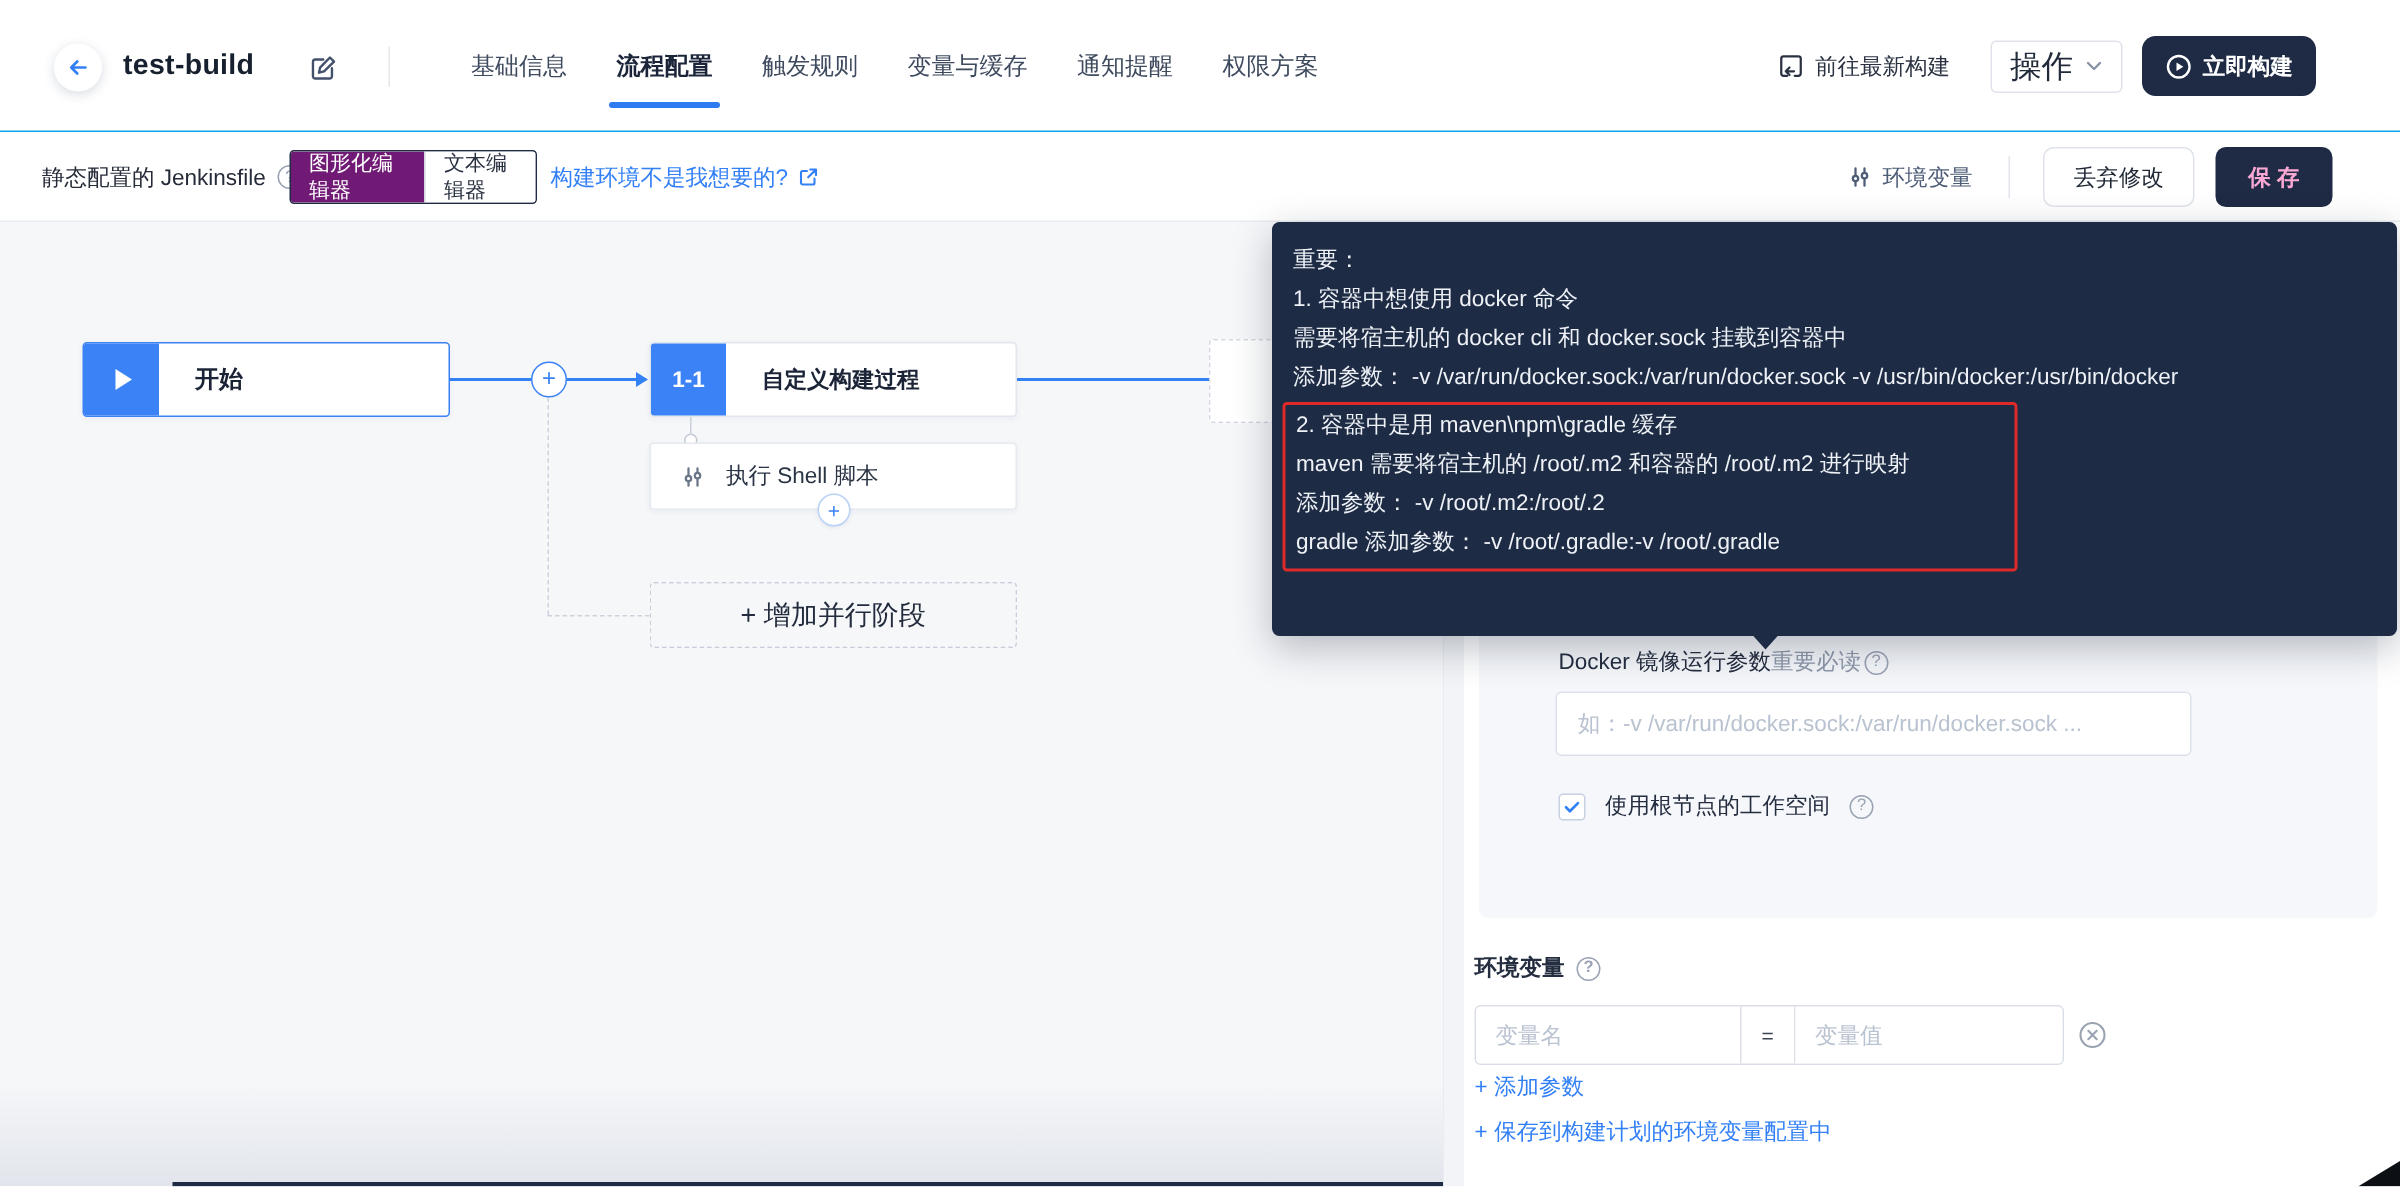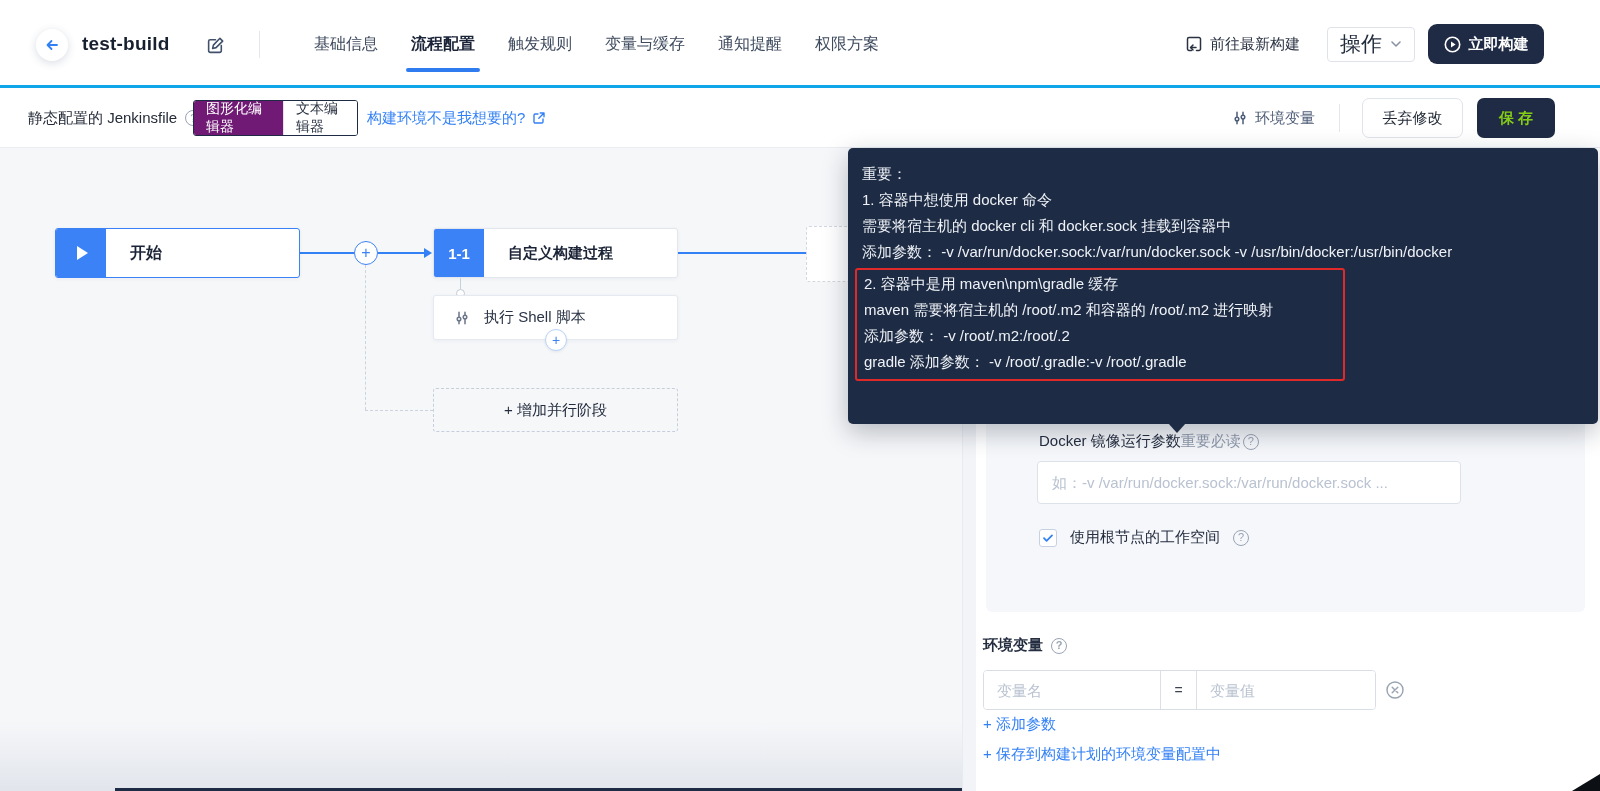--- a/index.html
+++ b/index.html
@@ -1,21 +1,21 @@
 <!DOCTYPE html>
 <html><head>
 <meta charset="utf-8">
 <style>
   * { margin:0; padding:0; box-sizing:border-box; }
   html,body { width:1600px; height:791px; }
   body { font-family:"Liberation Sans","DejaVu Sans",sans-serif; background:#fff; }
   .app { position:relative; width:1600px; height:791px; overflow:hidden; background:#fff; }
 
   
-  .header { position:absolute; left:0; top:0; width:1600px; height:88px; background:#fff; border-bottom:3px solid #0ea5e9; z-index:20; }
+  .header { position:absolute; left:0; top:0; width:1600px; height:88px; background:#fff; border-bottom:1px solid #0ea5e9; z-index:20; }
   .back-btn { position:absolute; left:36px; top:29px; width:32px; height:32px; border-radius:50%; background:#fff;
               box-shadow:0 2px 8px rgba(40,60,100,.18); display:flex; align-items:center; justify-content:center; color:#3380f5; cursor:pointer; }
   .page-title { position:absolute; left:82px; top:33px; font-size:19px; font-weight:700; color:#17202f; letter-spacing:.2px; }
   .edit-icon { position:absolute; left:206px; top:36px; color:#41506b; }
   .hdr-divider { position:absolute; left:259px; top:31px; width:1px; height:27px; background:#e4e7ec; }
   .tabs { position:absolute; left:312px; top:0; height:88px; display:flex; align-items:center; gap:29px; font-size:16px; color:#3e4a5e; }
   .tab { position:relative; cursor:pointer; padding:4px 2px; }
   .tab.active { color:#1b2438; font-weight:700; }
   .tab.active::after { content:""; position:absolute; left:-3px; right:-3px; bottom:-13px; height:4px; border-radius:2px; background:#2e7cf0; }
   .hdr-right { position:absolute; left:1185px; top:0; height:88px; display:flex; align-items:center; }
@@ -34,21 +34,21 @@
   .seg { position:absolute; left:193px; top:12px; height:36px; display:flex; border-radius:3px; overflow:hidden; border:1px solid #1f2b44; }
   .seg-btn { height:100%; display:flex; align-items:center; justify-content:center; font-size:14px; cursor:pointer; padding:0 12px; }
   .seg-btn.dark { background:#701a75; color:#fff; width:89px; }
   .seg-btn.light { background:#fff; color:#2a3242; width:74px; border-left:1px solid #dfe3ea; }
   .env-link { position:absolute; left:367px; top:0; height:60px; display:flex; align-items:center; gap:7px; color:#3380f6; font-size:15px; cursor:pointer; }
   .tb-right { position:absolute; left:1232px; top:0; height:60px; display:flex; align-items:center; }
   .tb-envvars { display:flex; align-items:center; gap:7px; color:#4d5c77; font-size:15px; cursor:pointer; }
   .tb-vdiv { width:1px; height:28px; background:#e3e6ec; margin:0 22px 0 24px; }
   .btn-discard { width:101px; height:40px; border:1px solid #dfe3ea; border-radius:7px; background:#fff; font-size:15px; color:#1f2735;
                  display:flex; align-items:center; justify-content:center; cursor:pointer; }
-  .btn-save { margin-left:14px; width:78px; height:40px; border-radius:7px; background:#1f2b44; color:#84cc16; font-size:15px; font-weight:600;
+  .btn-save { margin-left:14px; width:78px; height:40px; border-radius:7px; background:#1f2b44; color:#f9a8d4; font-size:15px; font-weight:600;
               display:flex; align-items:center; justify-content:center; cursor:pointer; }
 
   
   .canvas { position:absolute; left:0; top:148px; width:962px; height:643px; background:#f6f7f9; z-index:1; }
   .blue-line { position:absolute; height:0; border-top:2px solid #3381f5; }
   .arrowhead { position:absolute; width:0; height:0; border-left:8px solid #3381f5; border-top:5px solid transparent; border-bottom:5px solid transparent; }
   .node { position:absolute; width:245px; height:50px; background:#fff; border-radius:3px; display:flex; align-items:center;
           box-shadow:0 1px 4px rgba(30,40,70,.05); }
   .node-start { left:55px; top:80px; border:1px solid #3b82f6; }
   .node-sq { width:50px; height:100%; background:#3b82f6; border-radius:2px 0 0 2px; display:flex; align-items:center; justify-content:center; flex:0 0 auto; }
@@ -63,21 +63,21 @@
   .conn-dot { position:absolute; left:456px; top:141px; width:9px; height:9px; border:1px solid #c3cad6; border-radius:50%; background:#fff; }
   .node-step { position:absolute; left:433px; top:147px; width:245px; height:45px; background:#fff; border:1px solid #e5e9f0; border-radius:3px;
                display:flex; align-items:center; box-shadow:0 1px 4px rgba(30,40,70,.05); }
   .node-step .sliders { margin-left:20px; color:#6b7689; display:flex; }
   .node-step .label { margin-left:14px; font-size:15px; color:#2a3445; }
   .plus-small { position:absolute; left:545px; top:181px; width:22px; height:22px; border:1px solid #b9d3f8; border-radius:50%; background:#fff;
                 color:#3b82f6; font-size:14px; display:flex; align-items:center; justify-content:center; cursor:pointer; box-shadow:0 1px 3px rgba(30,40,70,.08); }
   .dash-vline { position:absolute; left:365px; top:117px; width:0; height:145px; border-left:1px dashed #ccd3dd; }
   .dash-hline { position:absolute; left:365px; top:262px; width:68px; height:0; border-top:1px dashed #ccd3dd; }
   .node-parallel { position:absolute; left:433px; top:240px; width:245px; height:44px; border:1px dashed #c7cedb; border-radius:3px;
-                   display:flex; align-items:center; justify-content:center; font-size:15px; color:#232c3e; cursor:pointer; }
+                   display:flex; align-items:center; justify-content:center; font-size:18px; color:#232c3e; cursor:pointer; }
   .node-ghost { position:absolute; left:806px; top:78px; width:150px; height:56px; background:#fff; border:1px dashed #d2d7e0; border-radius:3px; }
   .canvas-fade { position:absolute; left:0; bottom:0; width:962px; height:70px;
                  background:linear-gradient(180deg, rgba(210,216,226,0) 0%, rgba(200,207,219,.45) 100%); pointer-events:none; }
   .bottom-strip { position:absolute; left:115px; top:788px; width:847px; height:3px; background:#1e2b44; z-index:30; }
   .cursor-wedge { position:absolute; right:0; bottom:0; width:0; height:0; border-bottom:17px solid #0c0f14; border-left:28px solid transparent; z-index:60; }
 
   
   .panel { position:absolute; left:962px; top:148px; width:638px; height:643px; background:#fff; border-left:1px solid #e8ebf0; z-index:10; }
   .panel-scrollstrip { position:absolute; left:0; top:0; width:13px; height:643px; background:#f2f4f7; }
   .gray-card { position:absolute; left:23px; top:8px; width:599px; height:456px; background:#f5f7fa; border-radius:6px; }

